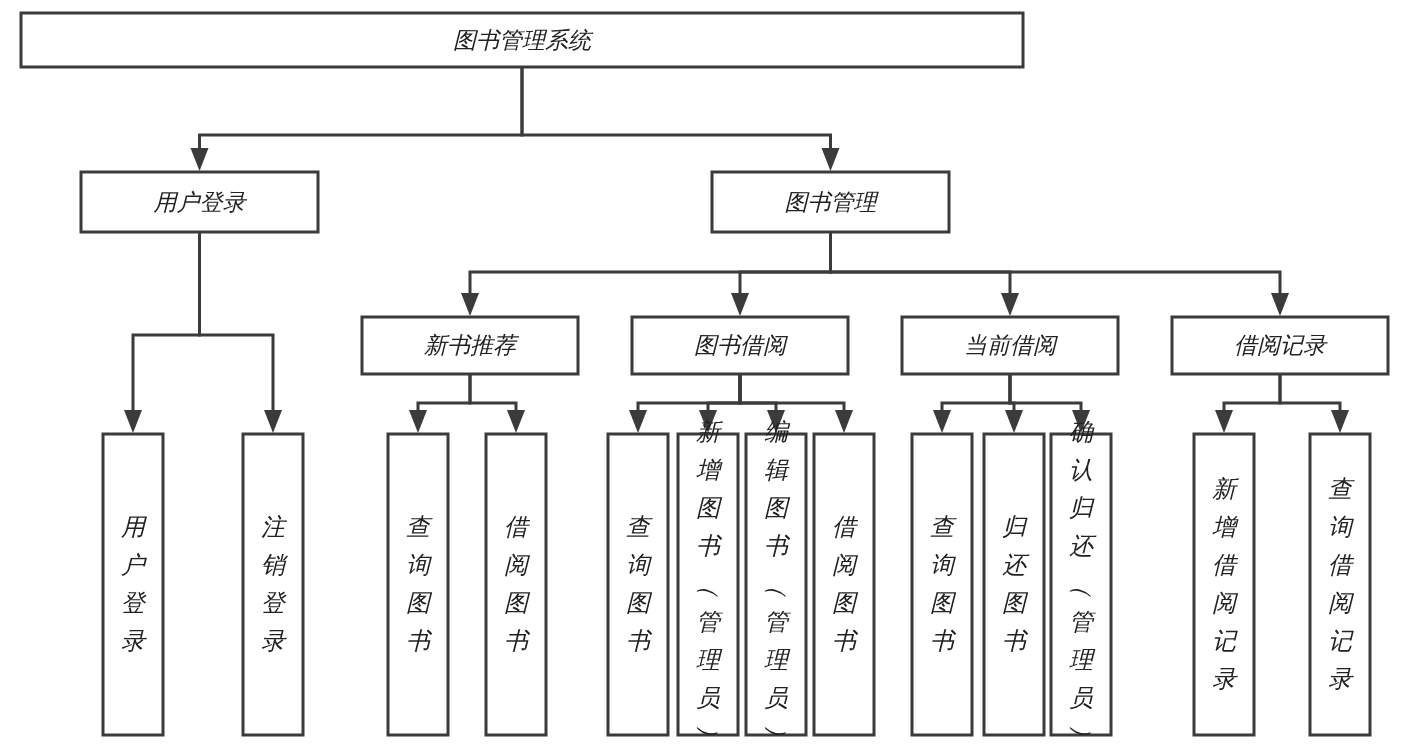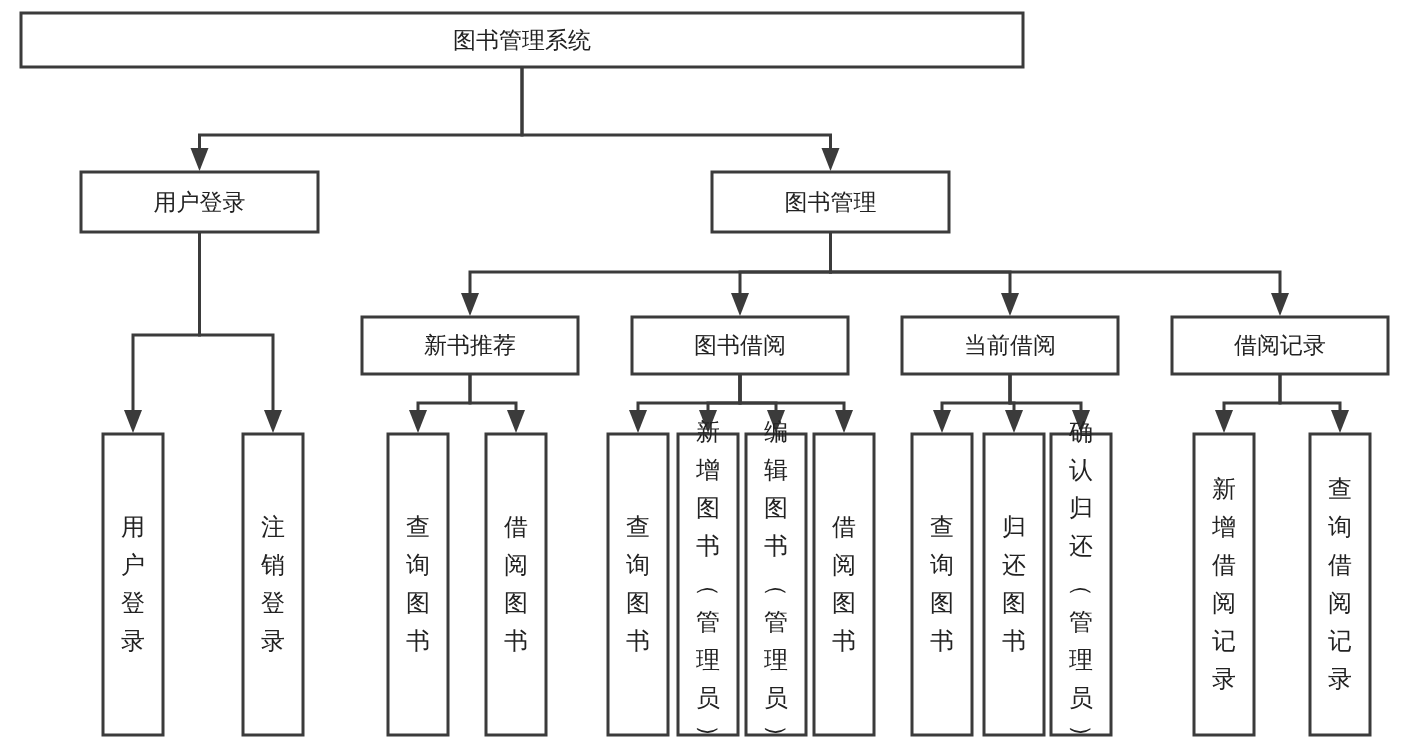--- a/index.html
+++ b/index.html
@@ -14,20 +14,21 @@
     position: relative;
     overflow: hidden;
     font-family: "DejaVu Sans", "Liberation Sans", sans-serif;
   }
   #diagram-root {
     position: absolute;
     left: 0;
     top: 0;
     width: 1145px;
     height: 747px;
+    font-style: italic;
   }
   svg.diagram-canvas {
     display: block;
     width: 1405px;
     height: 747px;
   }
   .node-box {
     fill: #ffffff;
     stroke: #3b3b3b;
     stroke-width: 3;

